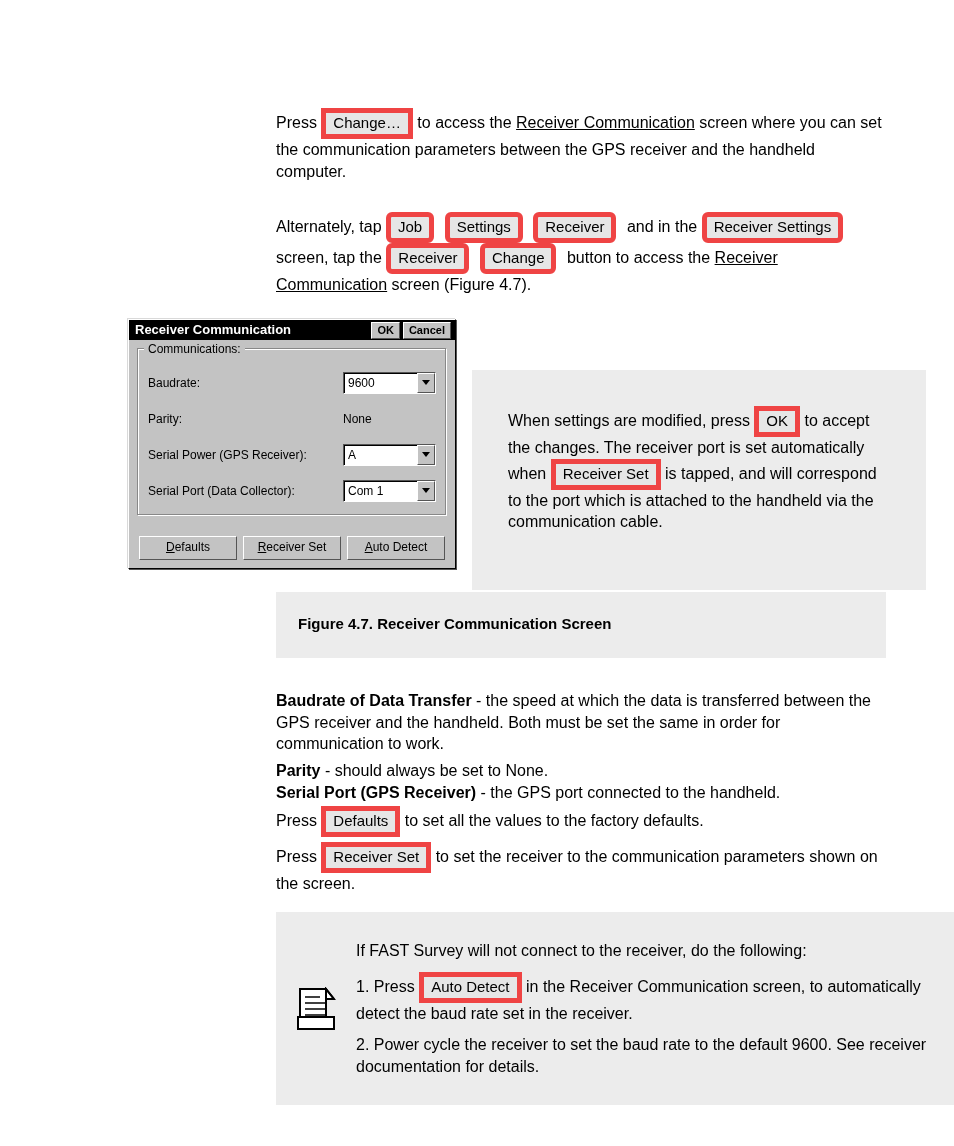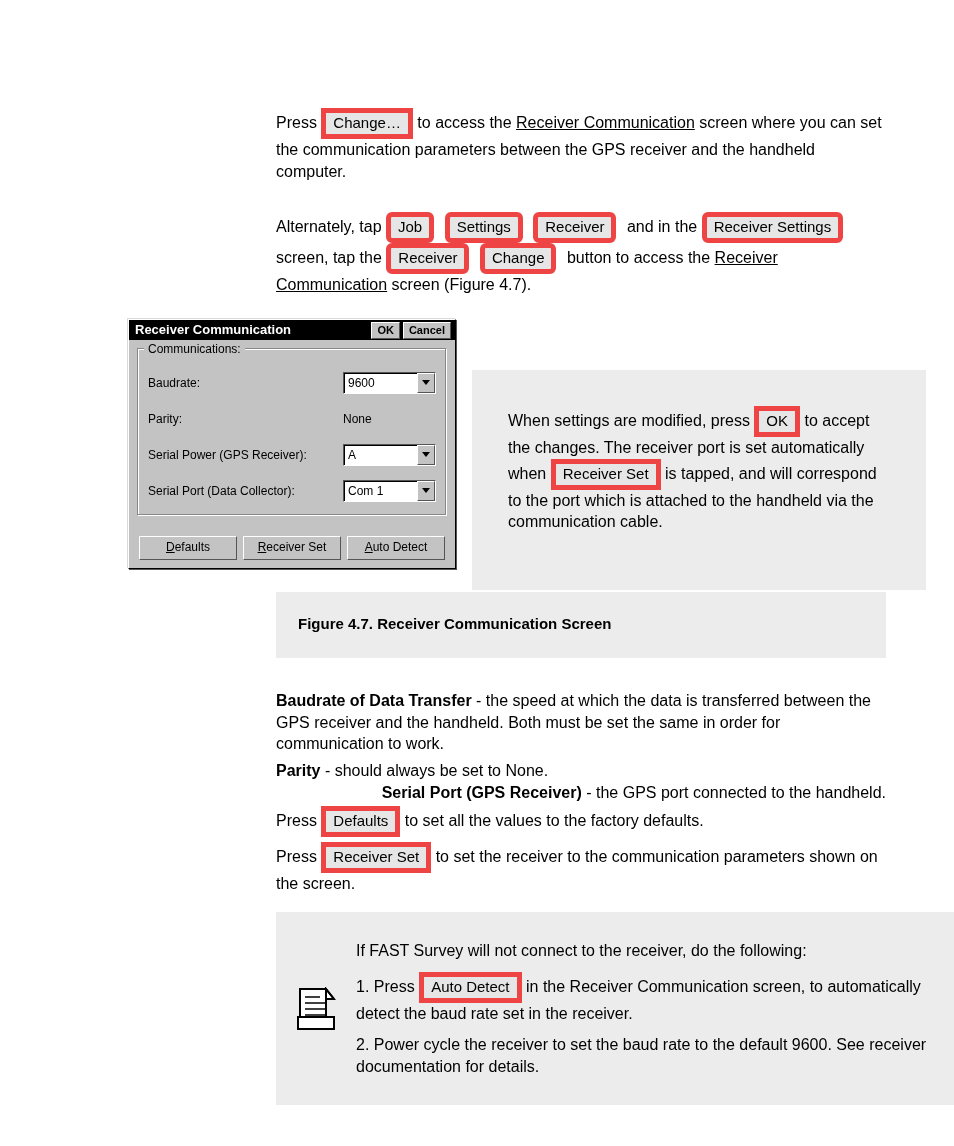--- a/index.html
+++ b/index.html
@@ -315,21 +315,21 @@
       <b>Baudrate of Data Transfer</b>
       <span> - the speed at which the data is transferred between the GPS receiver and the handheld. Both must be set the same in order for communication to work.</span>
     </p>
   </div>
   <div class="body-text" style="top:760px;">
     <p>
       <b>Parity</b>
       <span> - should always be set to None.</span>
     </p>
   </div>
-  <div class="body-text" style="top:782px;text-align:right;">
+  <div class="body-text" style="top:782px;">
     <p>
       <b>Serial Port (GPS Receiver)</b>
       <span> - the GPS port connected to the handheld.</span>
     </p>
   </div>
 
   <div class="body-text" style="top:806px;">
     <p>
       <span>Press </span>
       <span class="small-btn">Defaults</span>

